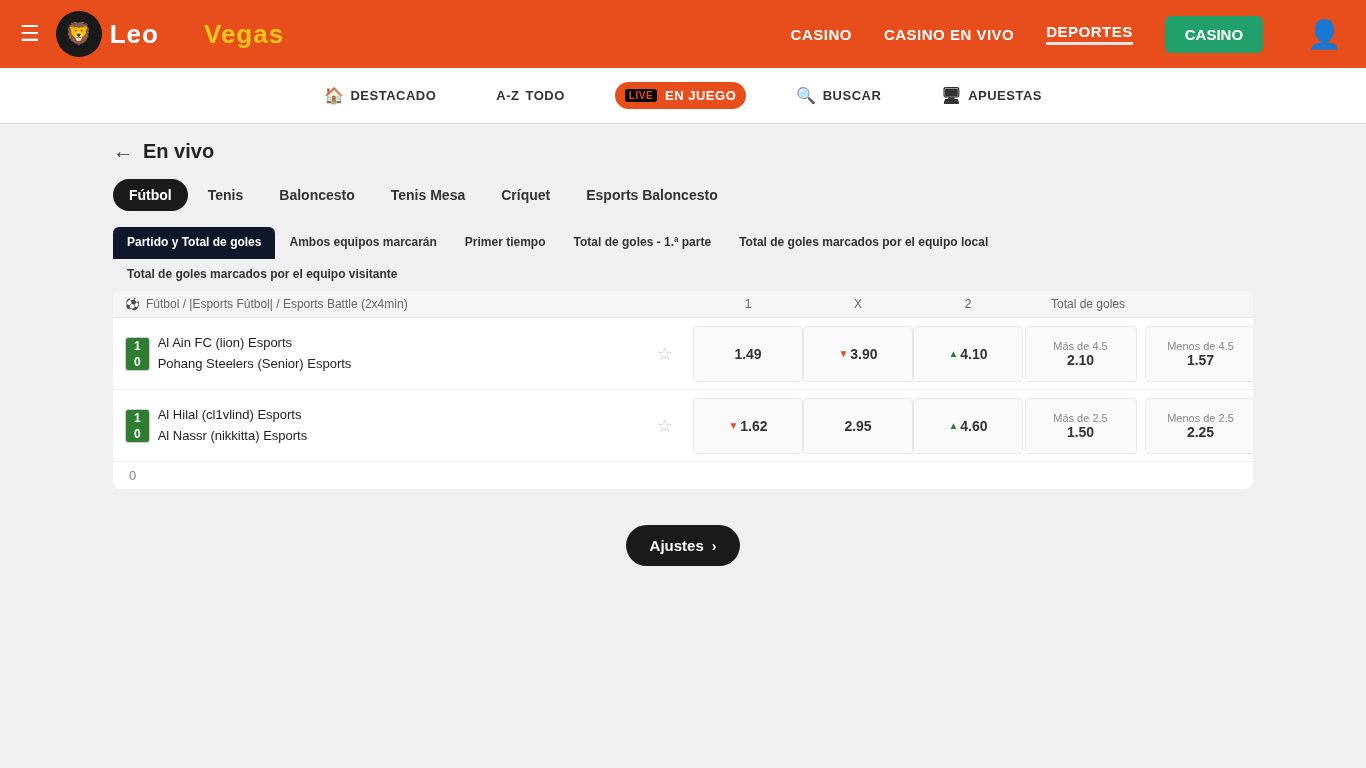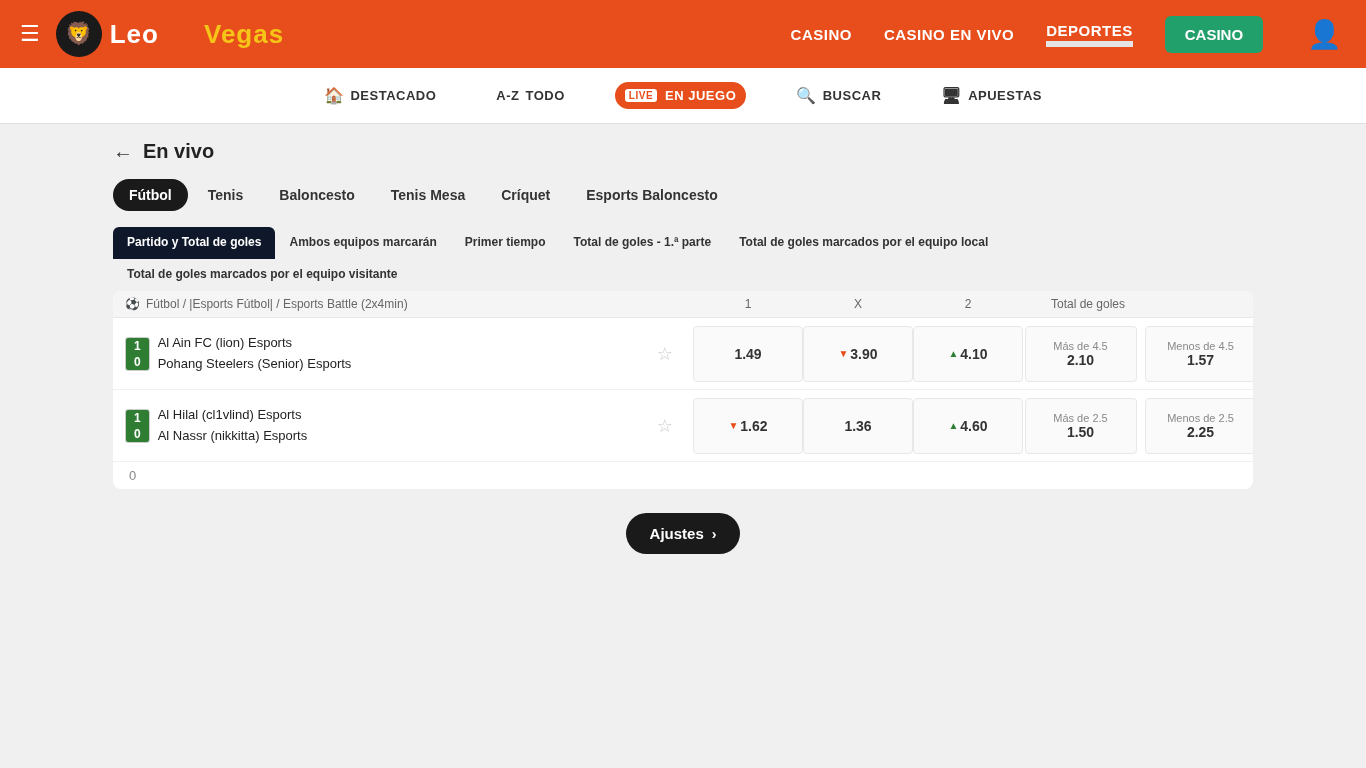--- a/index.html
+++ b/index.html
@@ -55,21 +55,21 @@
     }
     .header-nav a {
       color: white;
       text-decoration: none;
       font-size: 15px;
       font-weight: 700;
       letter-spacing: 0.5px;
       cursor: pointer;
     }
     .header-nav a.active-nav {
-      border-bottom: 6px solid #e5e5e5;
+      border-bottom: 3px solid #e5e5e5;
       padding-bottom: 2px;
     }
     .btn-entrar {
       background: #22a06b;
       color: white;
       border: none;
       padding: 10px 20px;
       font-size: 15px;
       font-weight: 700;
       border-radius: 6px;
@@ -269,20 +269,21 @@
       color: white;
       border: none;
       padding: 12px 24px;
       border-radius: 24px;
       font-size: 15px;
       font-weight: 600;
       cursor: pointer;
       display: flex;
       align-items: center;
       gap: 8px;
+      margin-top: 12px;
     }
     .btn-ajustes .chevron { font-size: 14px; }
 
     .section-wrapper {
       background: white;
       border-radius: 8px;
       overflow: hidden;
     }
 
     .full-cat-row {
@@ -352,21 +353,21 @@
 <div class="subnav">
   <div class="subnav-item">
     <span class="subnav-icon">🏠</span>
     <span>DESTACADO</span>
   </div>
   <div class="subnav-item">
     <span class="subnav-icon" style="font-size:13px;font-weight:700;">A-Z</span>
     <span>TODO</span>
   </div>
   <div class="subnav-item live-active">
-    <span style="background:#ffffff;color:#e84e1b;font-size:10px;font-weight:900;padding:1px 4px;border-radius:3px;margin-right:2px;">LIVE</span>
+    <span style="background:#000000;color:#e84e1b;font-size:10px;font-weight:900;padding:1px 4px;border-radius:3px;margin-right:2px;">LIVE</span>
     <span>EN JUEGO</span>
   </div>
   <div class="subnav-item">
     <span class="subnav-icon">🔍</span>
     <span>BUSCAR</span>
   </div>
   <div class="subnav-item">
     <span class="subnav-icon">🖥</span>
     <span>APUESTAS</span>
   </div>
@@ -468,21 +469,21 @@
           <span class="me-star">☆</span>
         </div>
         <div class="col-center">
           <div class="odds-cell" style="width:100px;">
             <span class="arrow-down">▼</span>
             <span>1.62</span>
           </div>
         </div>
         <div class="col-center">
           <div class="odds-cell" style="width:100px;">
-            <span>1.36</span>
+            <span>2.95</span>
           </div>
         </div>
         <div class="col-center">
           <div class="odds-cell" style="width:100px;">
             <span class="arrow-up">▲</span>
             <span>4.60</span>
           </div>
         </div>
         <div class="col-total">
           <div class="total-cell">

